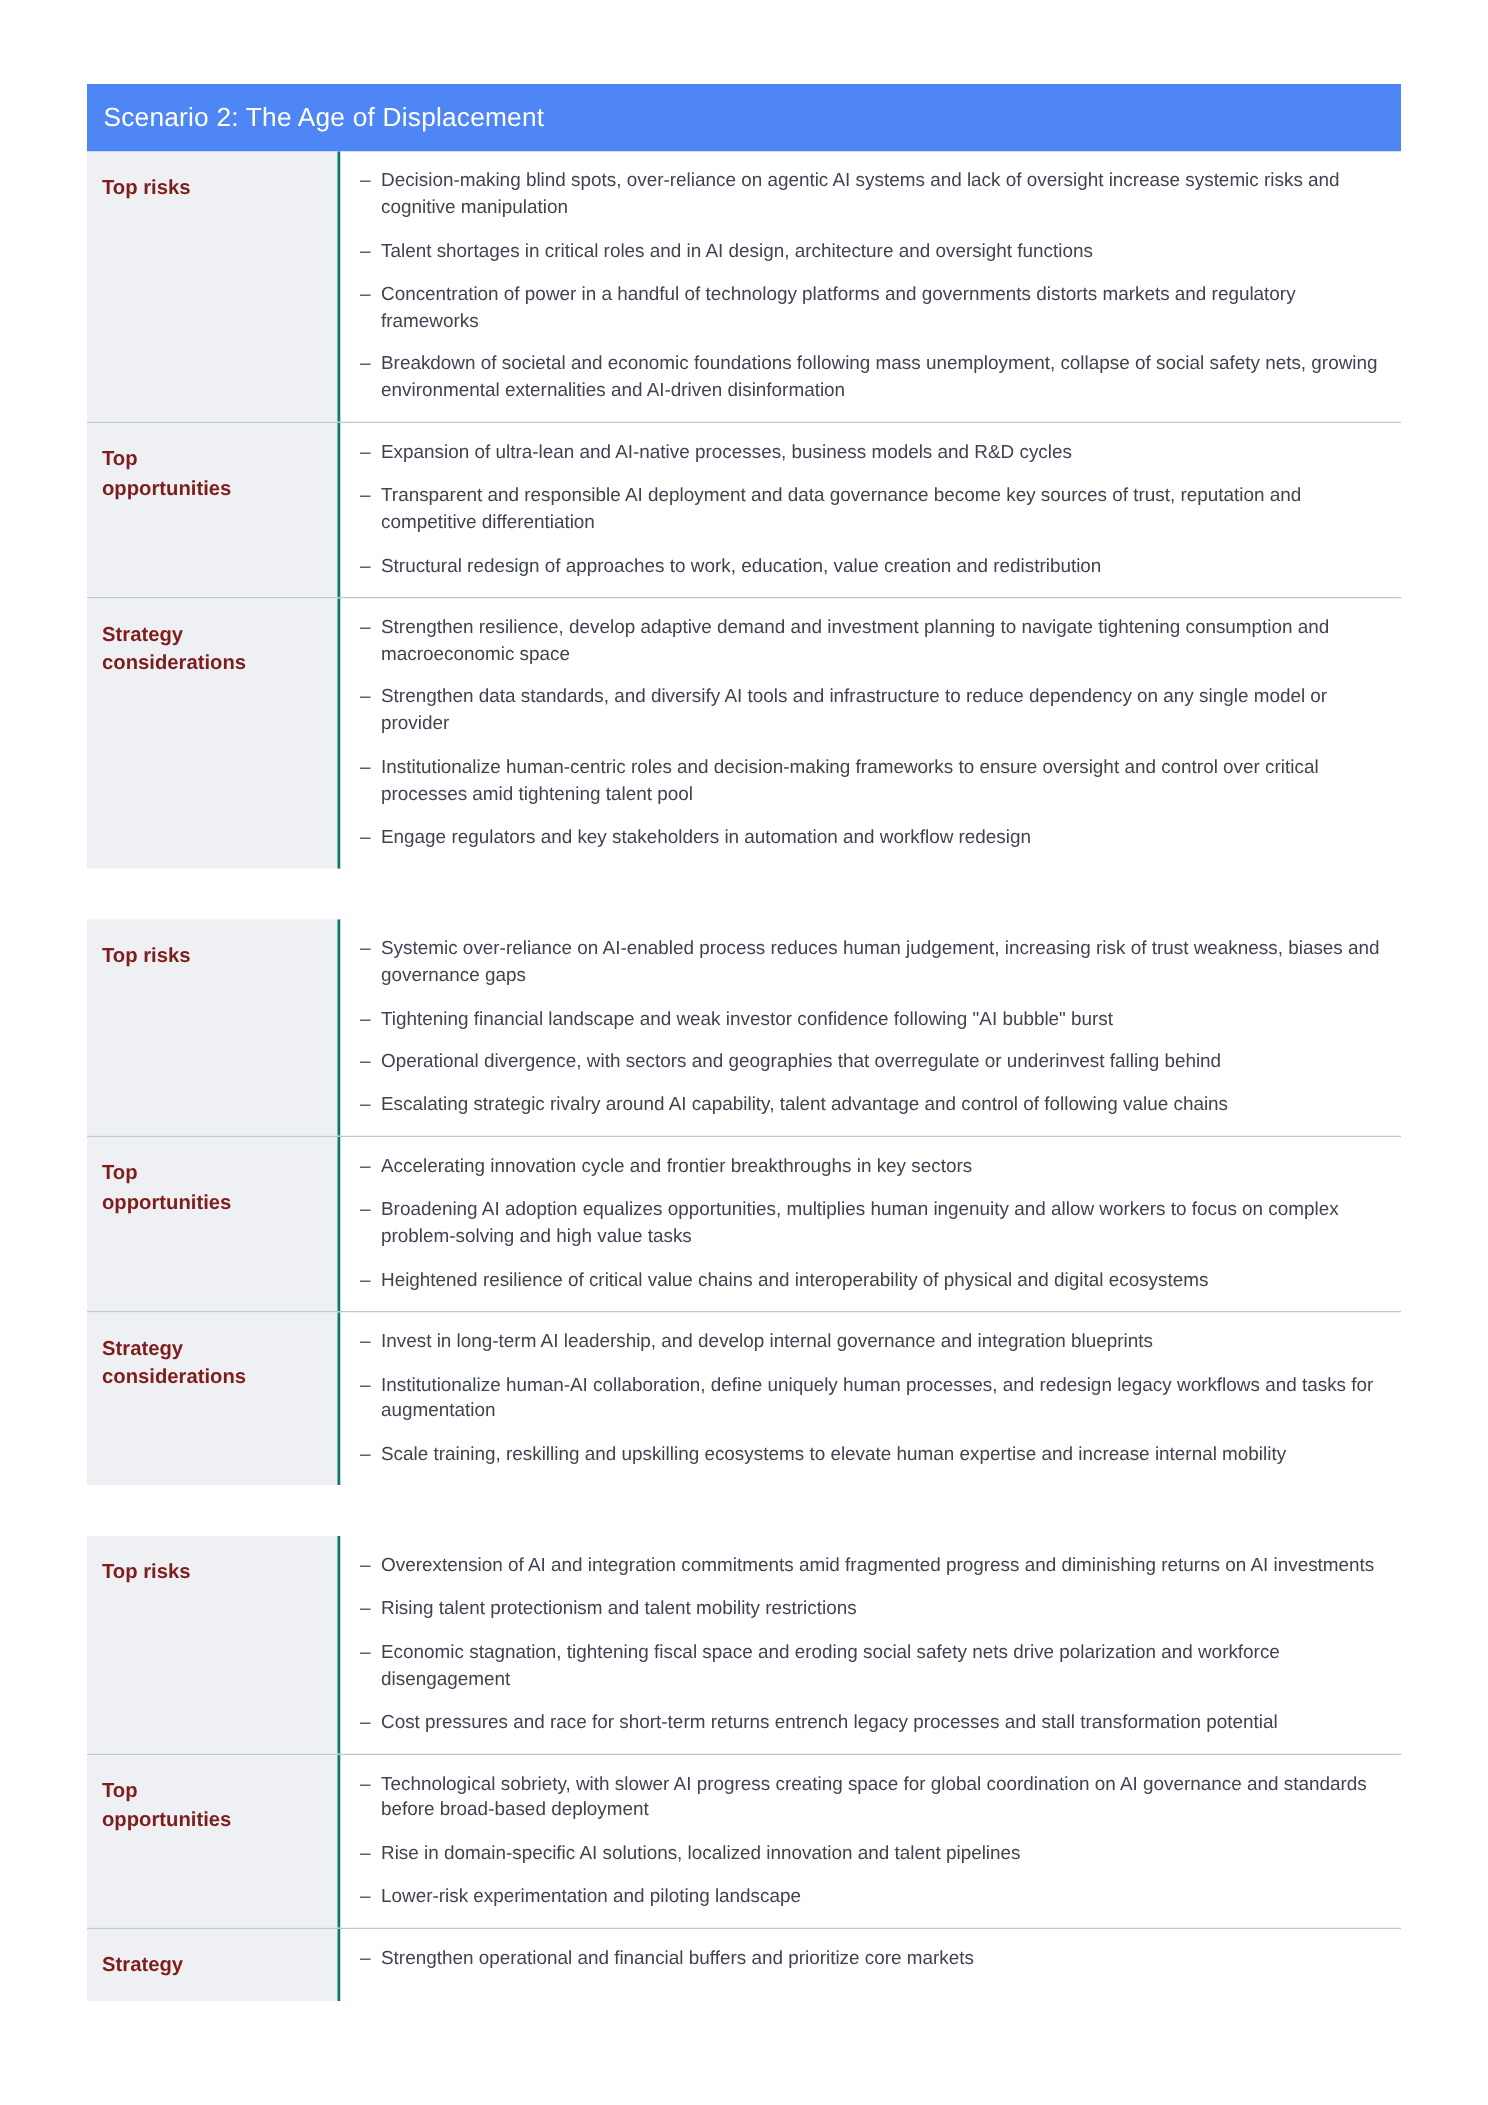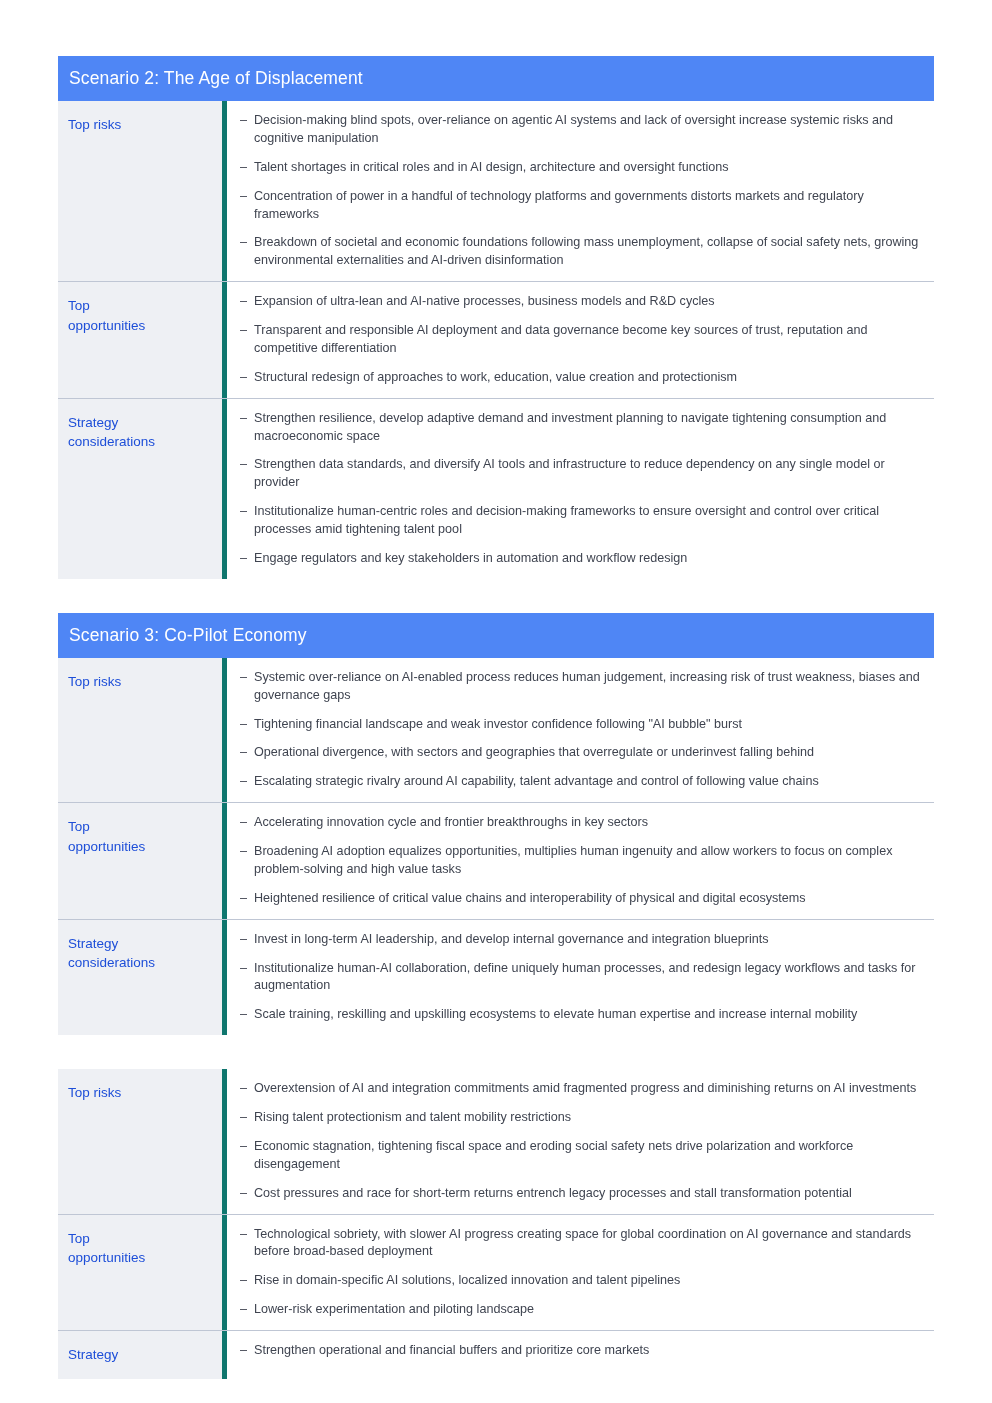--- a/index.html
+++ b/index.html
@@ -53,23 +53,23 @@
   }
   .row.last { border-bottom: none; }
 
   .row-label {
     width: 169px;
     flex: 0 0 169px;
     background: #eef0f4;
     padding: 14px 10px 14px 10px;
     font-size: 13.5px;
     line-height: 1.45;
-    color: #1d4ed8;
-    font-weight: 400;
-    border-right: 5px solid #0f766e;
+    color: #7f1d1d;
+    font-weight: 700;
+    border-right: 2px solid #0f766e;
   }
   .row-label .lbl-line { display: block; }
 
   .row-items {
     flex: 1 1 auto;
     background: #ffffff;
     padding: 11px 6px 11px 13px;
   }
 
   .bullet {
@@ -132,21 +132,21 @@
           <div class="bullet">
             <span class="dash">–</span>
             <span class="btext">Expansion of ultra-lean and AI-native processes, business models and R&amp;D cycles</span>
           </div>
           <div class="bullet">
             <span class="dash">–</span>
             <span class="btext">Transparent and responsible AI deployment and data governance become key sources of trust, reputation and competitive differentiation</span>
           </div>
           <div class="bullet">
             <span class="dash">–</span>
-            <span class="btext">Structural redesign of approaches to work, education, value creation and protectionism</span>
+            <span class="btext">Structural redesign of approaches to work, education, value creation and redistribution</span>
           </div>
         </div>
       </div>
 
       <div class="row last">
         <div class="row-label">
           <span class="lbl-line">Strategy</span>
           <span class="lbl-line">considerations</span>
         </div>
         <div class="row-items">
@@ -166,21 +166,20 @@
             <span class="dash">–</span>
             <span class="btext">Engage regulators and key stakeholders in automation and workflow redesign</span>
           </div>
         </div>
       </div>
 
     </div>
   </section>
 
   <section class="scenario-block">
-    <div class="scenario-header">Scenario 3: Co-Pilot Economy</div>
     <div class="scenario-table">
 
       <div class="row">
         <div class="row-label">
           <span class="lbl-line">Top risks</span>
         </div>
         <div class="row-items">
           <div class="bullet">
             <span class="dash">–</span>
             <span class="btext">Systemic over-reliance on AI-enabled process reduces human judgement, increasing risk of trust weakness, biases and governance gaps</span>

